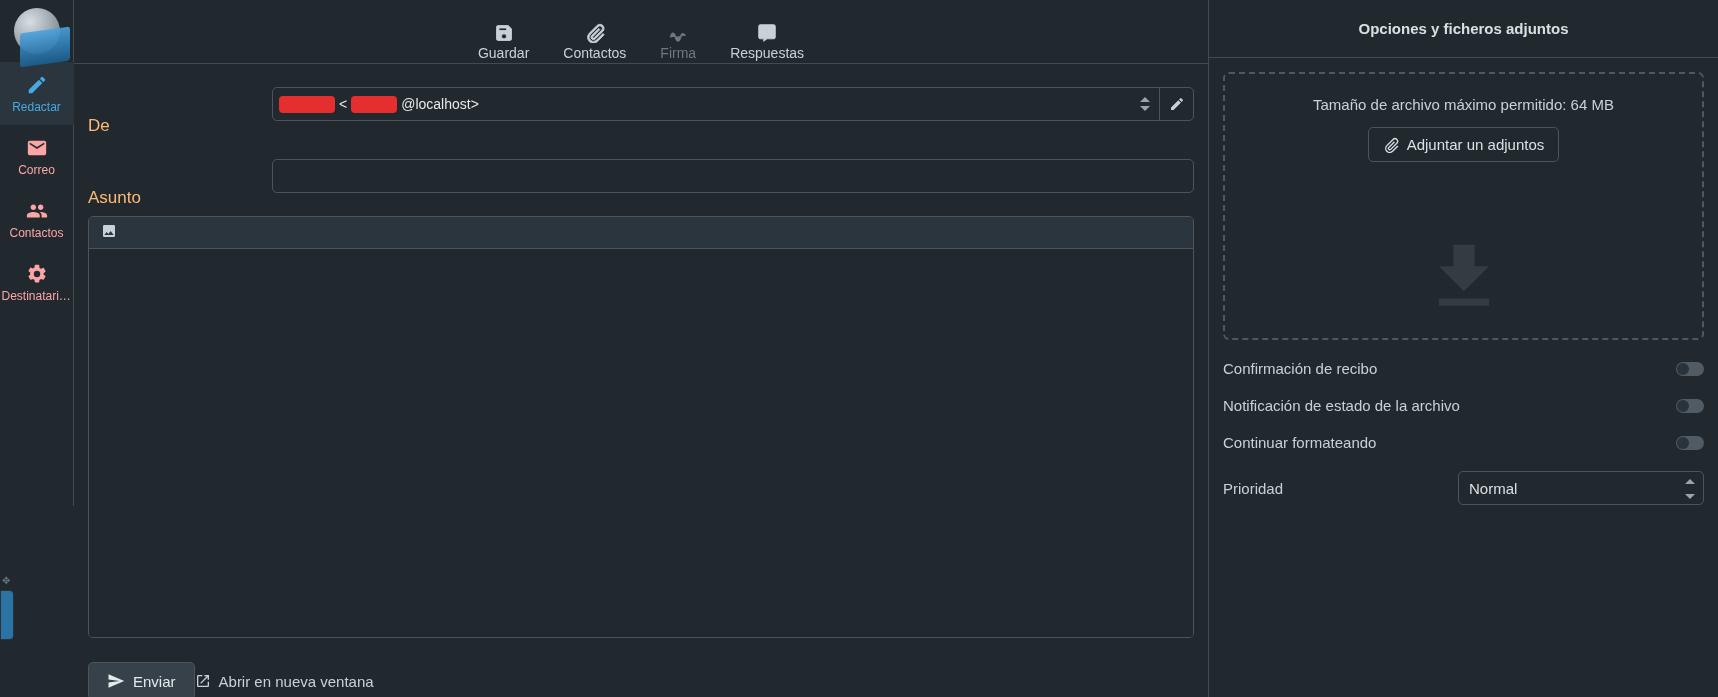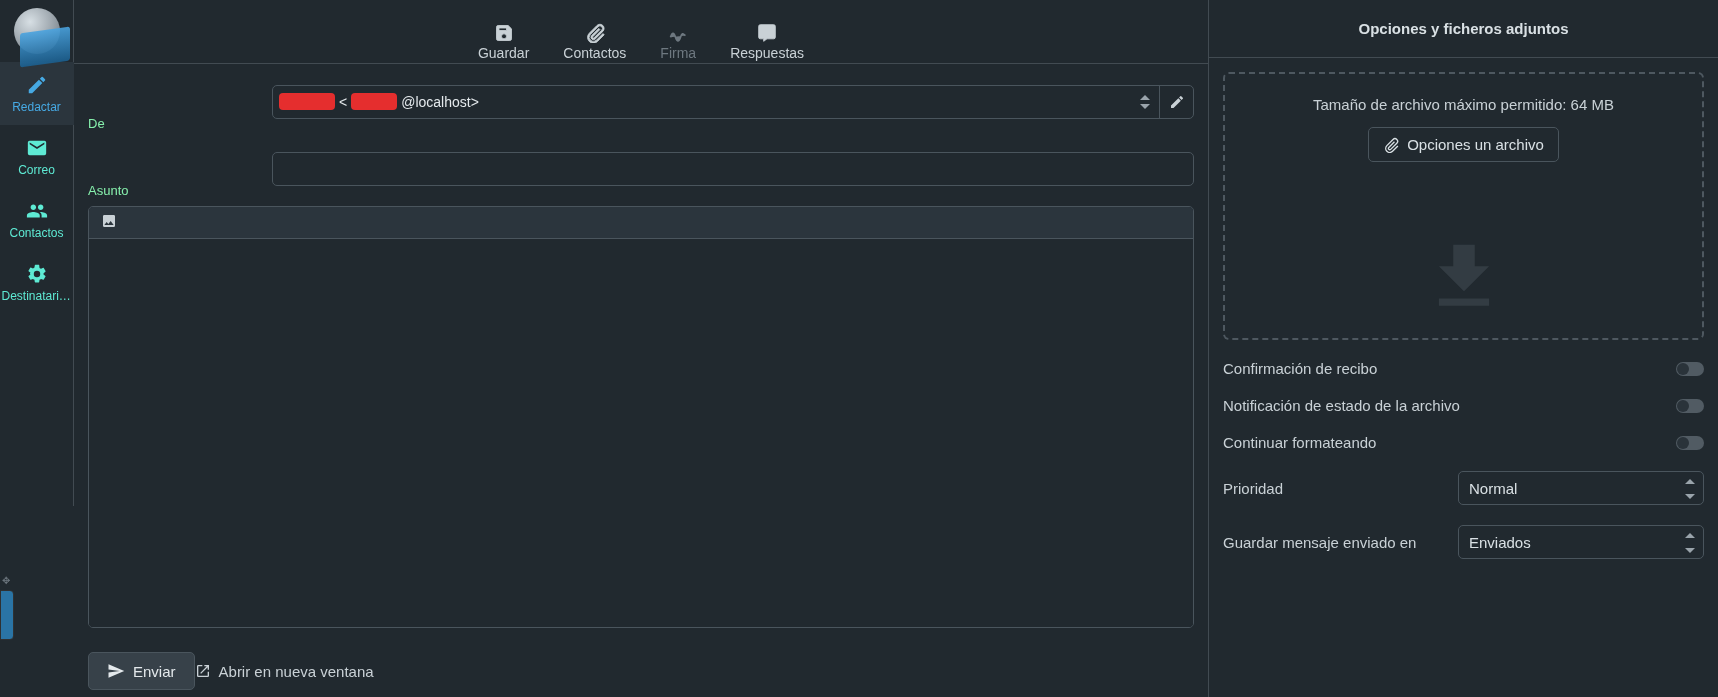--- a/index.html
+++ b/index.html
@@ -40,21 +40,21 @@
     background: linear-gradient(#4aa3df, #1b5f8f);
     transform: skewY(-8deg);
     border-radius: 3px;
     opacity: .9;
   }
 
   .nav-item {
     width: 74px;
     padding: 12px 2px 10px;
     text-align: center;
-    color: #5eead4;
+    color: #fca5a5;
     font-size: 12px;
     cursor: pointer;
     border-bottom: 1px solid transparent;
   }
   .nav-item.active {
     background: #2b353d;
     color: #46a9e3;
   }
   .nav-item svg { width: 22px; height: 22px; display: block; margin: 0 auto 4px; fill: currentColor; }
   .nav-item span { display: block; overflow: hidden; text-overflow: ellipsis; white-space: nowrap; }
@@ -89,22 +89,22 @@
     height: calc(697px - 58px);
     padding: 14px 14px 0 14px;
   }
   .field-row {
     display: flex;
     align-items: center;
     margin-bottom: 8px;
   }
   .field-row > label {
     width: 184px;
-    font-size: 13px;
-    color: #86efac;
+    font-size: 17px;
+    color: #fdba74;
     margin-top: 44px;
   }
   .field-row .control {
     flex: 1;
     display: flex;
   }
   .input-group {
     flex: 1;
     display: flex;
     border: 1px solid #4a555d;
@@ -447,21 +447,21 @@
 
 <div class="rightpane">
   <div class="rp-header">Opciones y ficheros adjuntos</div>
   <div class="rp-body">
     <div class="dropzone">
       <div class="hint">Tamaño de archivo máximo permitido: 64 MB</div>
       <div class="attach-btn">
         <svg viewBox="0 0 24 24">
             <path d="M16.5 6.5 8 15a3 3 0 0 0 4.24 4.24l9.2-9.19a5 5 0 0 0-7.08-7.07L5.1 12.24a7 7 0 0 0 9.9 9.9l8-8-1.41-1.41-8 8a5 5 0 0 1-7.07-7.07l9.26-9.27a3 3 0 1 1 4.24 4.25l-9.19 9.19a1 1 0 0 1-1.42-1.42l8.5-8.5-1.41-1.41z"></path>
           </svg>
-        <span>Opciones un archivo</span>
+        <span>Adjuntar un adjuntos</span>
       </div>
       <div class="drop-icon">
         <svg viewBox="0 0 24 24">
             <path d="M19 9h-4V3H9v6H5l7 7 7-7zM5 18v2h14v-2H5z"></path>
           </svg>
       </div>
     </div>
 
     <div class="opt-row">
       <span>Confirmación de recibo</span>
@@ -475,21 +475,14 @@
       <span>Continuar formateando</span>
       <div class="toggle"></div>
     </div>
     <div class="opt-row">
       <span>Prioridad</span>
       <div class="select">
         <span>Normal</span>
         <span class="sel-arrows"></span>
       </div>
     </div>
-    <div class="opt-row">
-      <span>Guardar mensaje enviado en</span>
-      <div class="select">
-        <span>Enviados</span>
-        <span class="sel-arrows"></span>
-      </div>
-    </div>
   </div>
 </div>
 
 </body></html>

